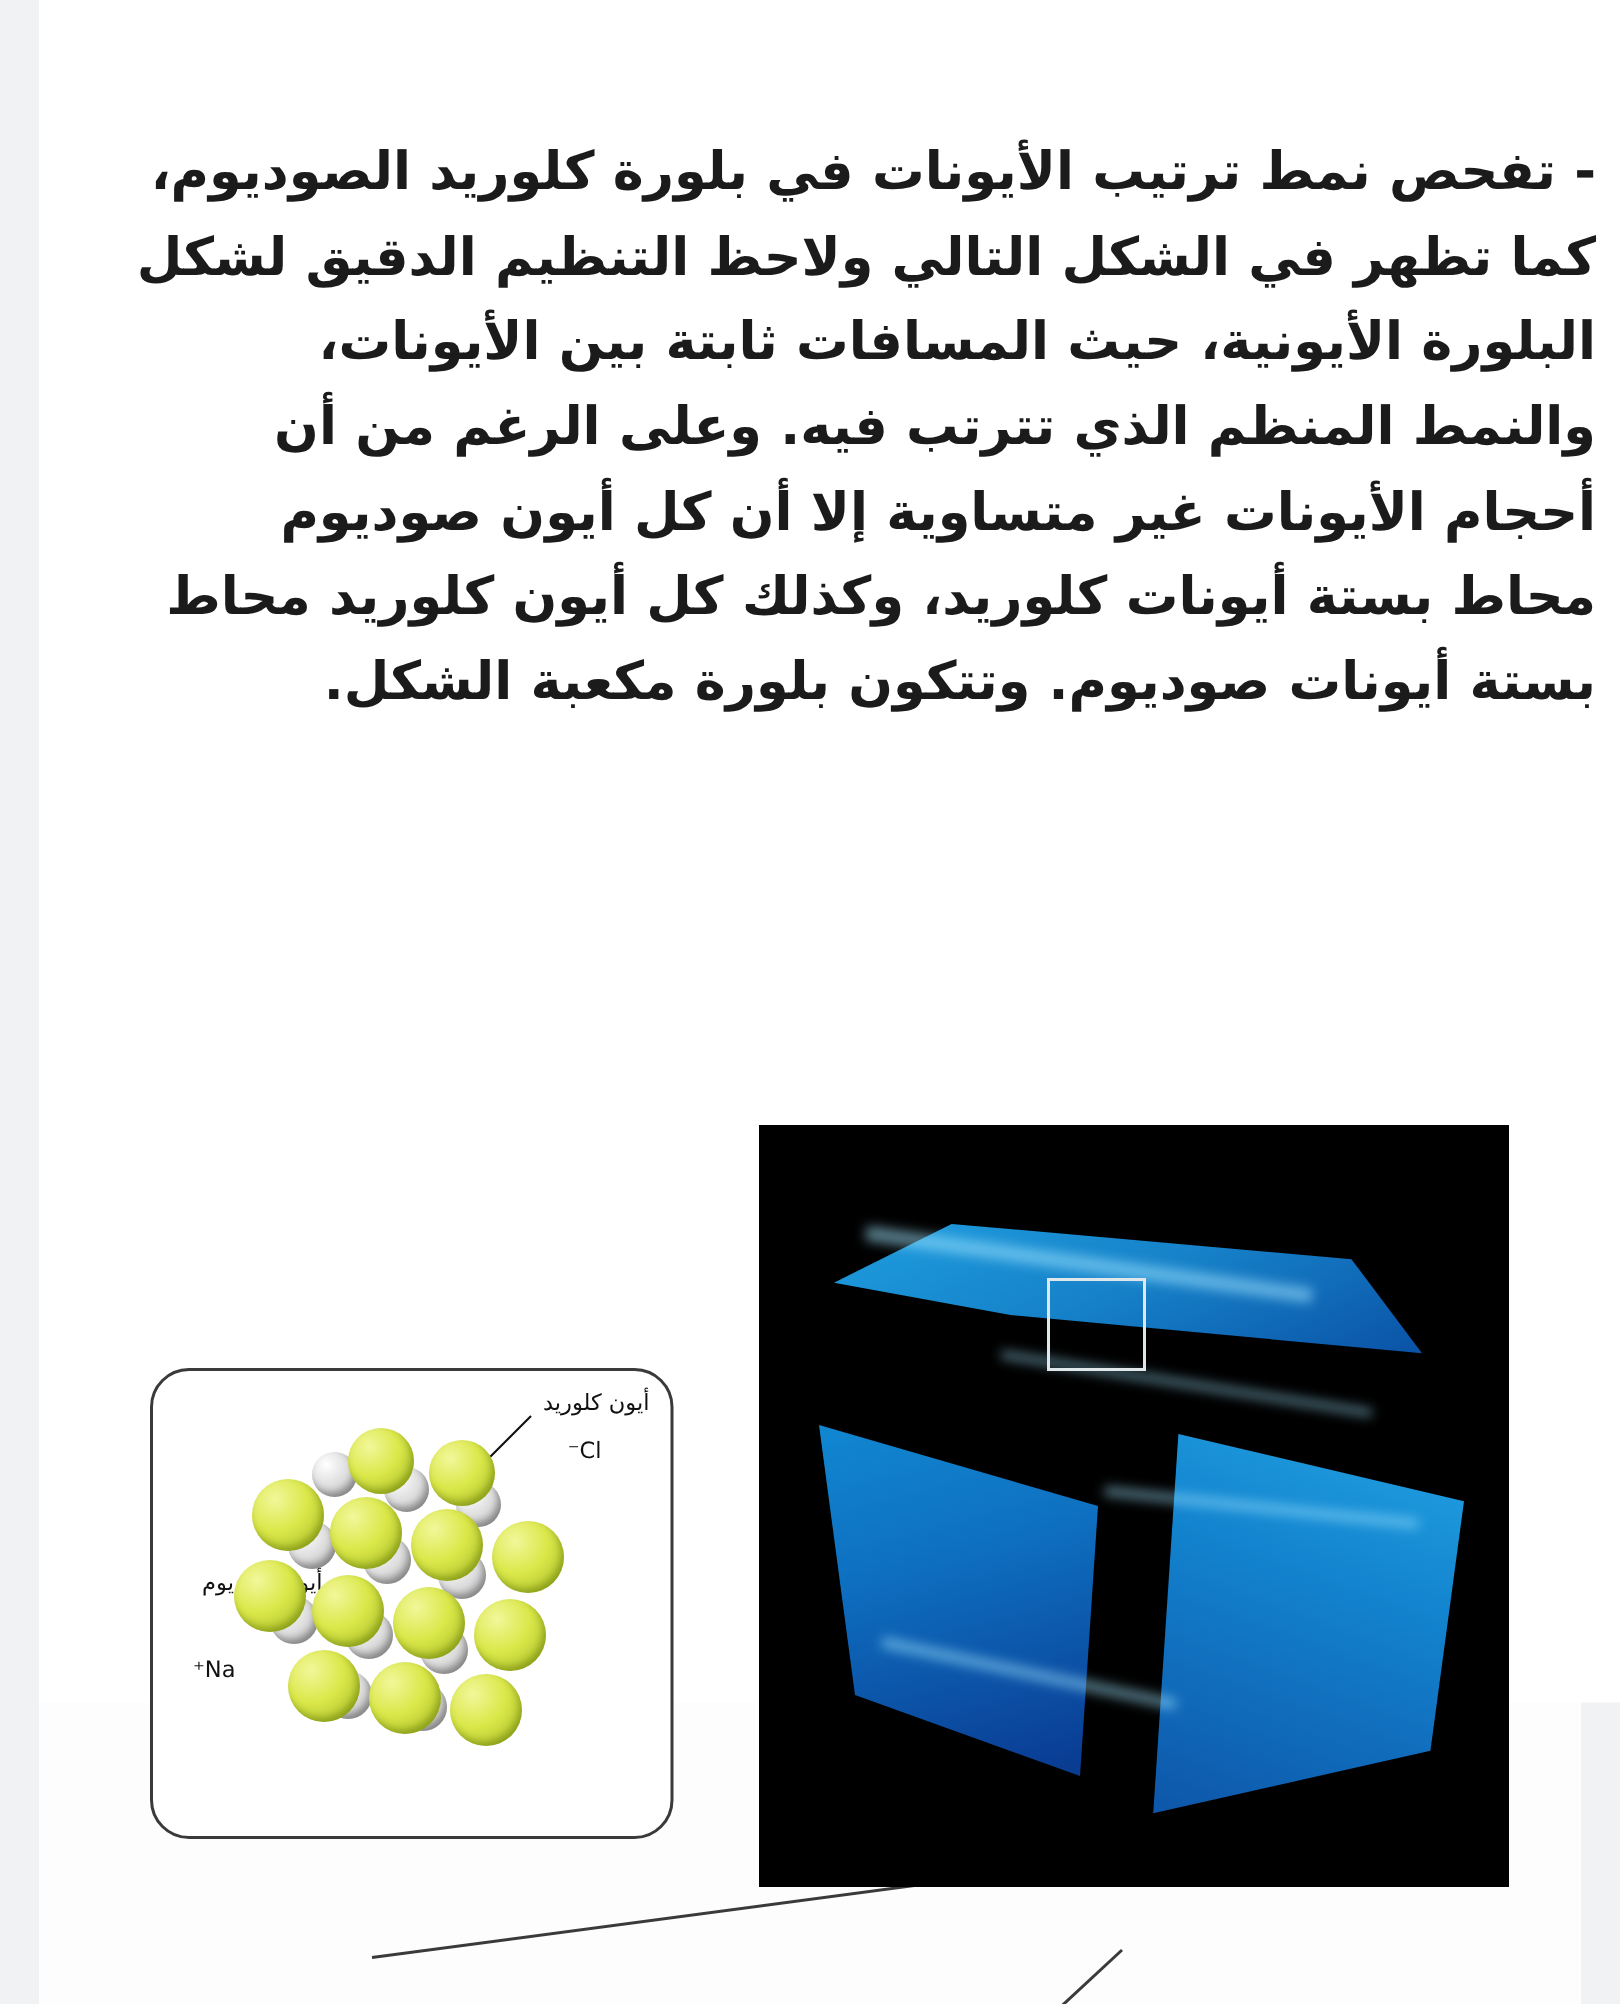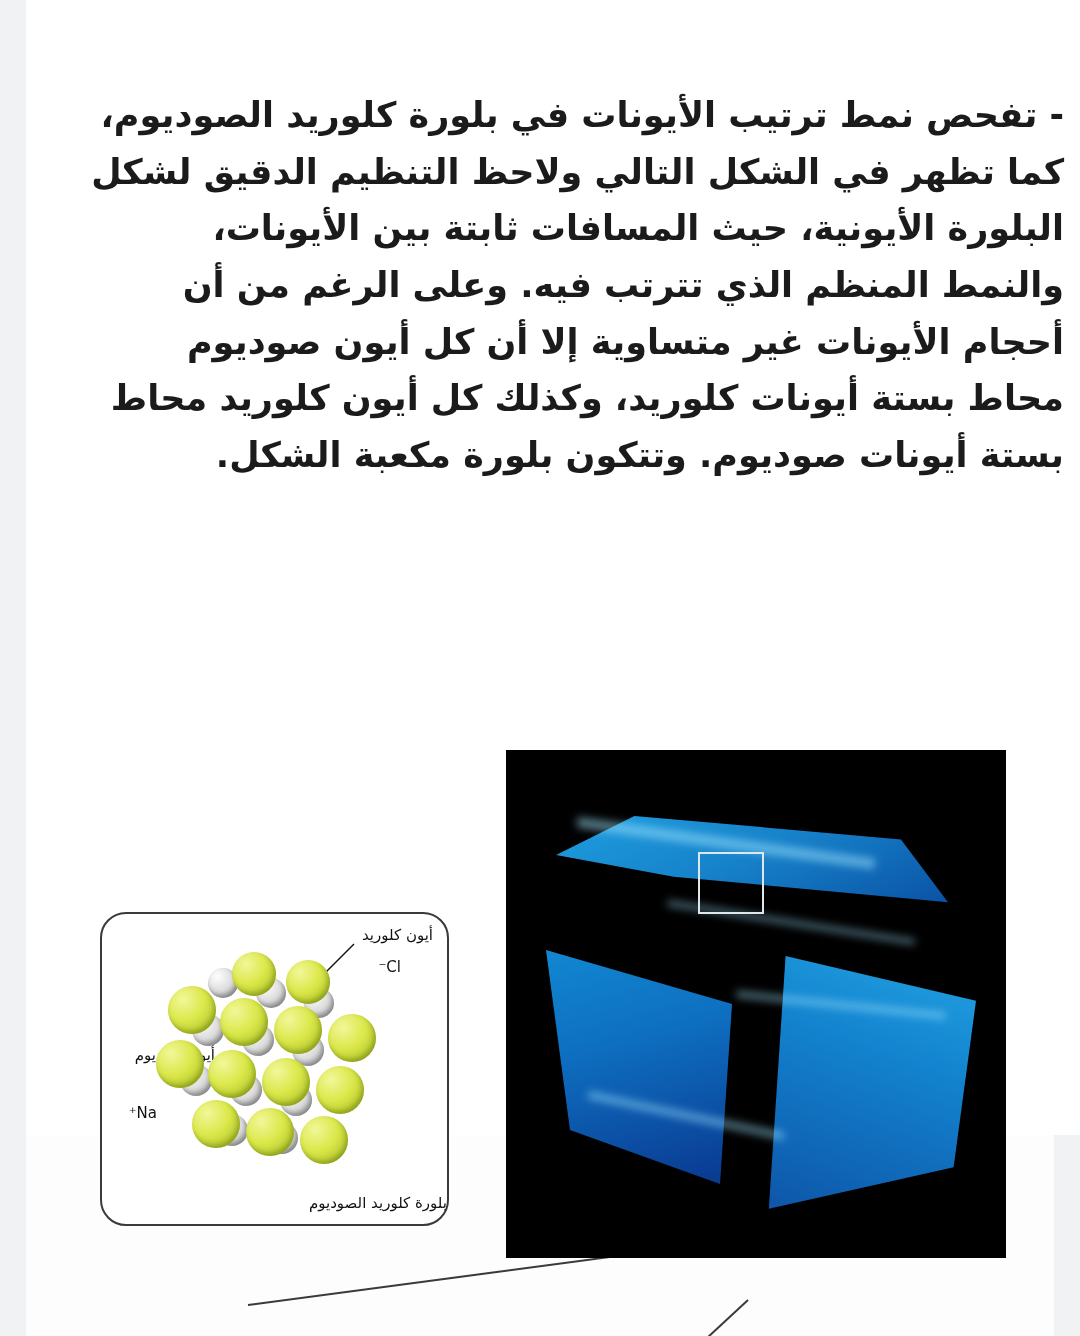--- a/index.html
+++ b/index.html
@@ -243,18 +243,17 @@
           <div class="ion cl" style="left:182px;top:62px;  width:48px; height:48px;"></div>
           <div class="ion cl" style="left:10px; top:88px;  width:48px; height:48px;"></div>
           <div class="ion cl" style="left:62px; top:98px;  width:48px; height:48px;"></div>
           <div class="ion cl" style="left:116px;top:106px; width:48px; height:48px;"></div>
           <div class="ion cl" style="left:170px;top:114px; width:48px; height:48px;"></div>
           <div class="ion cl" style="left:46px; top:148px; width:48px; height:48px;"></div>
           <div class="ion cl" style="left:100px;top:156px; width:48px; height:48px;"></div>
           <div class="ion cl" style="left:154px;top:164px; width:48px; height:48px;"></div>
         </div>
 
-        <div class="label label-bottom">بلورة كلوريد الصوديوم</div>
       </div>
 
     </div>
   </div>
 </div>
 
 </body></html>

